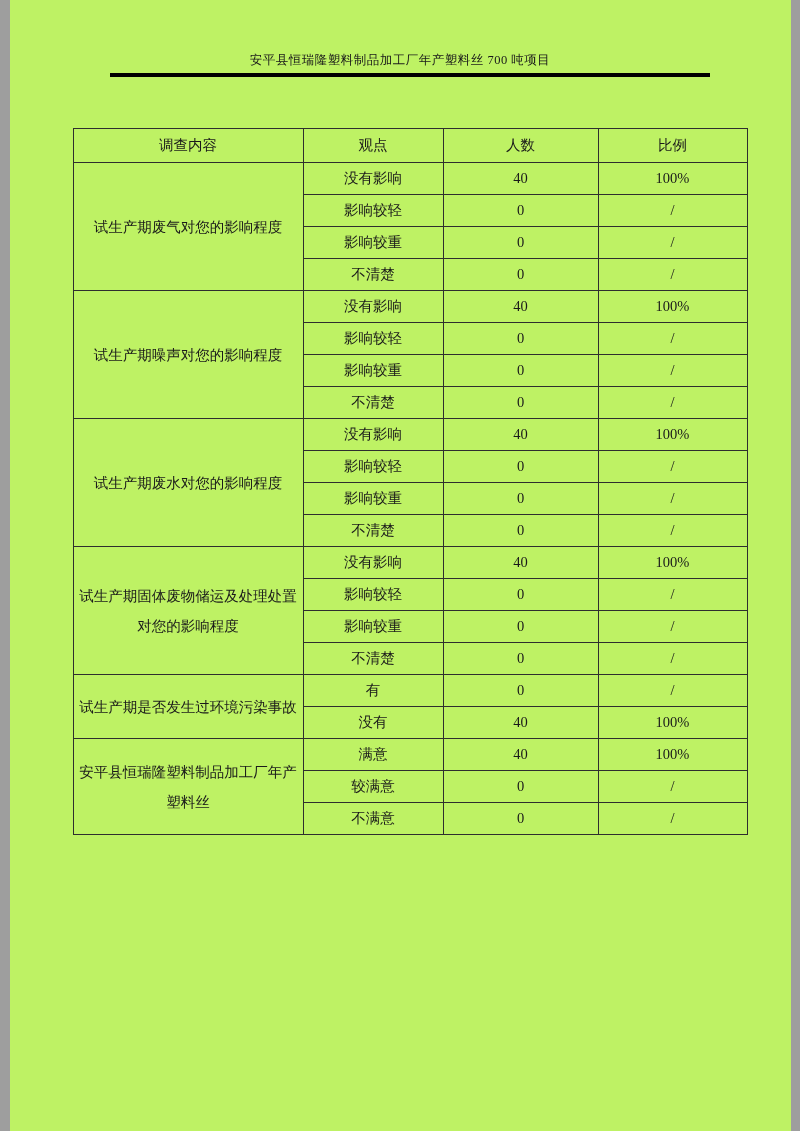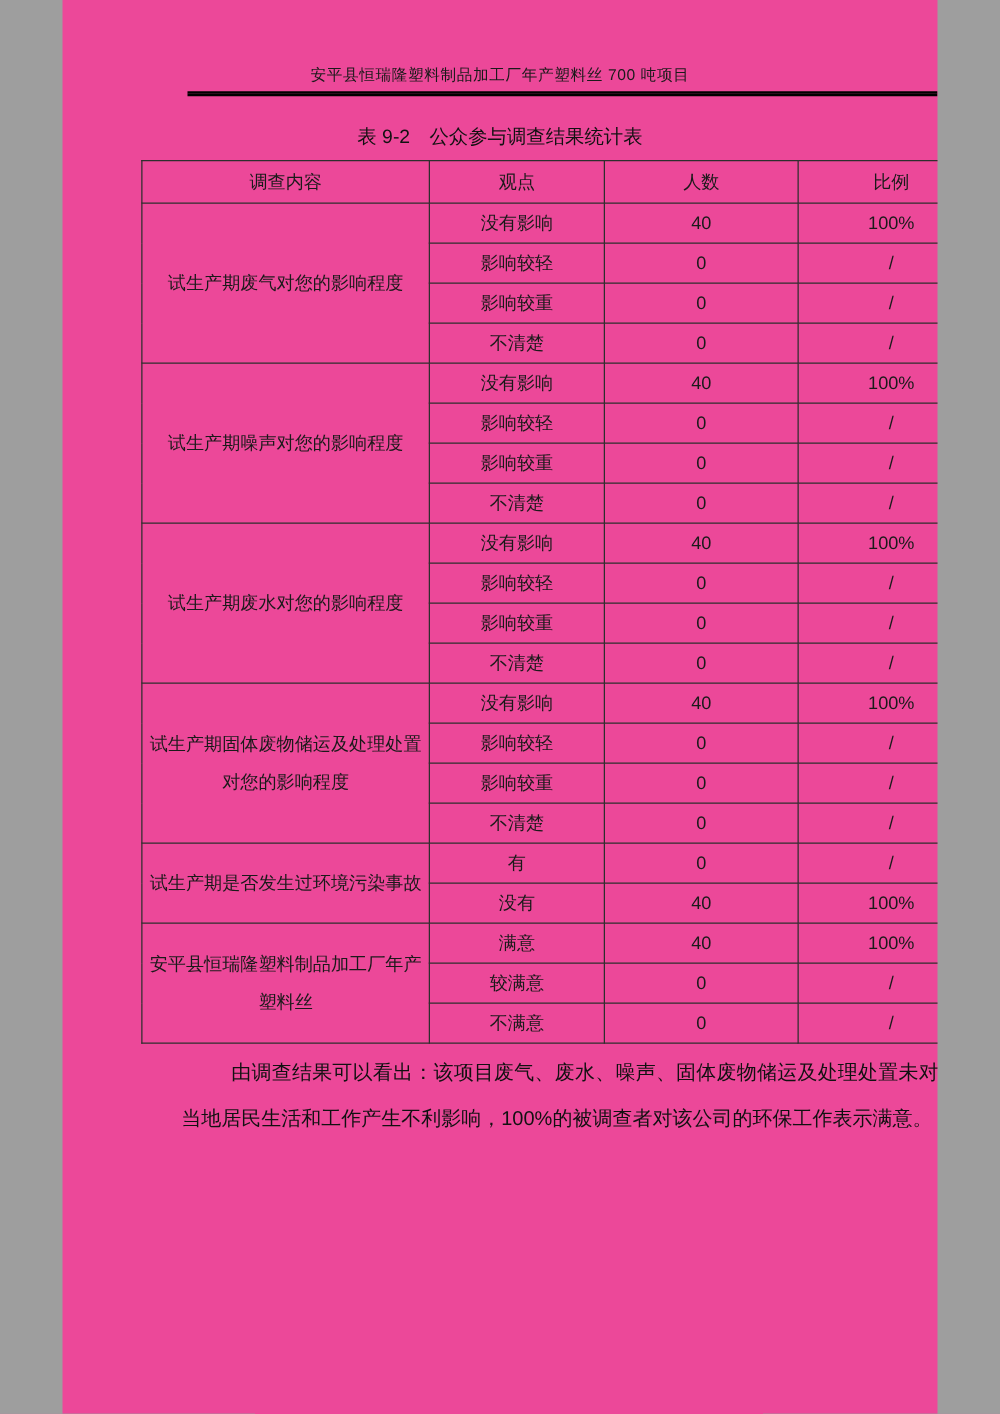--- a/index.html
+++ b/index.html
@@ -1,23 +1,23 @@
 <!DOCTYPE html>
 <html><head>
 <meta charset="utf-8">
 <style>
   * { margin: 0; padding: 0; box-sizing: border-box; }
   html, body { background: #9e9e9e; }
   .page {
     position: relative;
-    width: 700px;
+    width: 781px;
     height: 1131px;
     margin: 0 auto;
-    background: #ec4899;
-    font-family: Liberation Sans, sans-serif;
+    background: #bef264;
+    font-family: Liberation Serif, serif;
     color: #1a1a1a;
     overflow: hidden;
   }
   .doc-header {
     position: absolute;
     top: 52px;
     left: 0;
     width: 100%;
     text-align: center;
     font-size: 12.5px;
@@ -89,21 +89,20 @@
 </style>
 </head>
 <body>
 
 <div class="page">
 
   <div class="doc-header">安平县恒瑞隆塑料制品加工厂年产塑料丝 700 吨项目</div>
 
   <div class="header-rule"></div>
 
-  <div class="table-title">表 9-2　公众参与调查结果统计表</div>
 
   <table class="survey">
     <colgroup>
       <col style="width:230px">
       <col style="width:140px">
       <col style="width:155px">
       <col style="width:149px">
     </colgroup>
     <thead>
       <tr>
@@ -221,16 +220,15 @@
           <td class="ratio-cell">/</td>
         </tr>
         <tr>
           <td class="viewpoint-cell">不满意</td>
           <td class="count-cell">0</td>
           <td class="ratio-cell">/</td>
         </tr>
       </tbody>
   </table>
 
-  <div class="conclusion">由调查结果可以看出：该项目废气、废水、噪声、固体废物储运及处理处置未对当地居民生活和工作产生不利影响，100%的被调查者对该公司的环保工作表示满意。</div>
 
 
 </div>
 
 </body></html>

